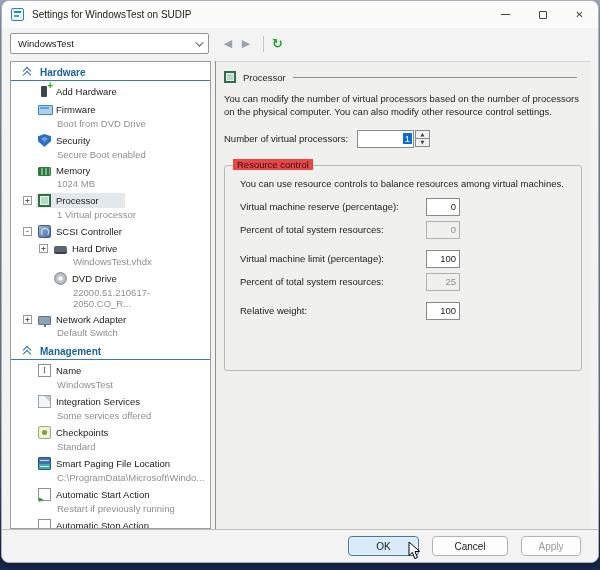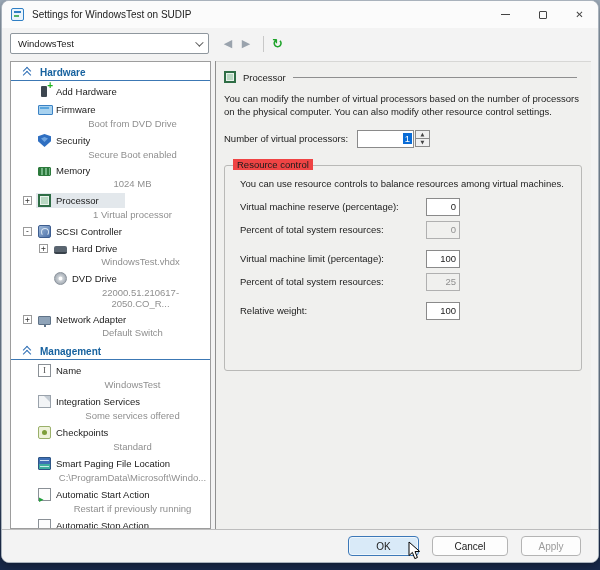--- a/index.html
+++ b/index.html
@@ -45,21 +45,21 @@
   .sec-title { color:#17629f; font-weight:bold; font-size:10px; }
   .dbl-chev { width:9px; height:9px; position:relative; flex:0 0 9px; }
   .dbl-chev::before,.dbl-chev::after { content:""; position:absolute; left:1px; width:5px; height:5px; border-left:1.5px solid #2f6fb5; border-top:1.5px solid #2f6fb5; transform:rotate(45deg); }
   .dbl-chev::before { top:0; } .dbl-chev::after { top:4px; }
   .row { display:flex; align-items:center; padding:2px 2px 1px 12px; }
   .row .spacer { width:13px; flex:0 0 13px; }
   .row.indent { padding-left:28px; }
   .rowinner { display:flex; align-items:center; gap:5px; padding:1px 26px 1px 2px; }
   .row.selected .rowinner { background:#e3e8ec; }
   .expander { width:9px; height:9px; flex:0 0 9px; border:1px solid #9a9a9a; background:#fff; font-size:8px; line-height:7px; text-align:center; color:#333; margin-right:4px; font-family:"DejaVu Sans Mono",monospace; }
-  .sub { color:#8f8f8f; padding:0 2px 2px 46px; line-height:11px;text-align:center; }
+  .sub { color:#8f8f8f; padding:0 2px 2px 46px; line-height:11px; }
   .sub.indent { padding-left:62px; }
   
   .icn { width:13px; height:13px; flex:0 0 13px; position:relative; display:inline-block; }
   .i-addhw::before { content:""; position:absolute; left:3px; top:1px; width:6px; height:11px; background:#3d4650; border-radius:1px; }
   .i-addhw::after { content:"+"; position:absolute; right:-2px; top:-5px; color:#1db31d; font-weight:bold; font-size:10px; }
   .i-firmware::before { content:""; position:absolute; left:0; top:2px; width:13px; height:8px; background:#a8d2ef; border:1px solid #3c82c4; border-radius:1px; }
   .i-firmware::after { content:""; position:absolute; left:2px; top:4px; width:9px; height:2px; background:#5aa5dd; }
   .i-security { background:#2f6fc1; clip-path:polygon(50% 0,100% 18%,100% 55%,50% 100%,0 55%,0 18%); }
   .i-security::before { content:""; position:absolute; left:3px; top:3px; width:7px; height:5px; background:#6fa5e0; clip-path:polygon(50% 0,100% 30%,50% 100%,0 30%); }
   .i-memory { background:repeating-linear-gradient(90deg,#2c7a3c 0 2px,#74b585 2px 4px); border:1px solid #2c7a3c; border-radius:1px; height:9px; margin-top:2px; }

